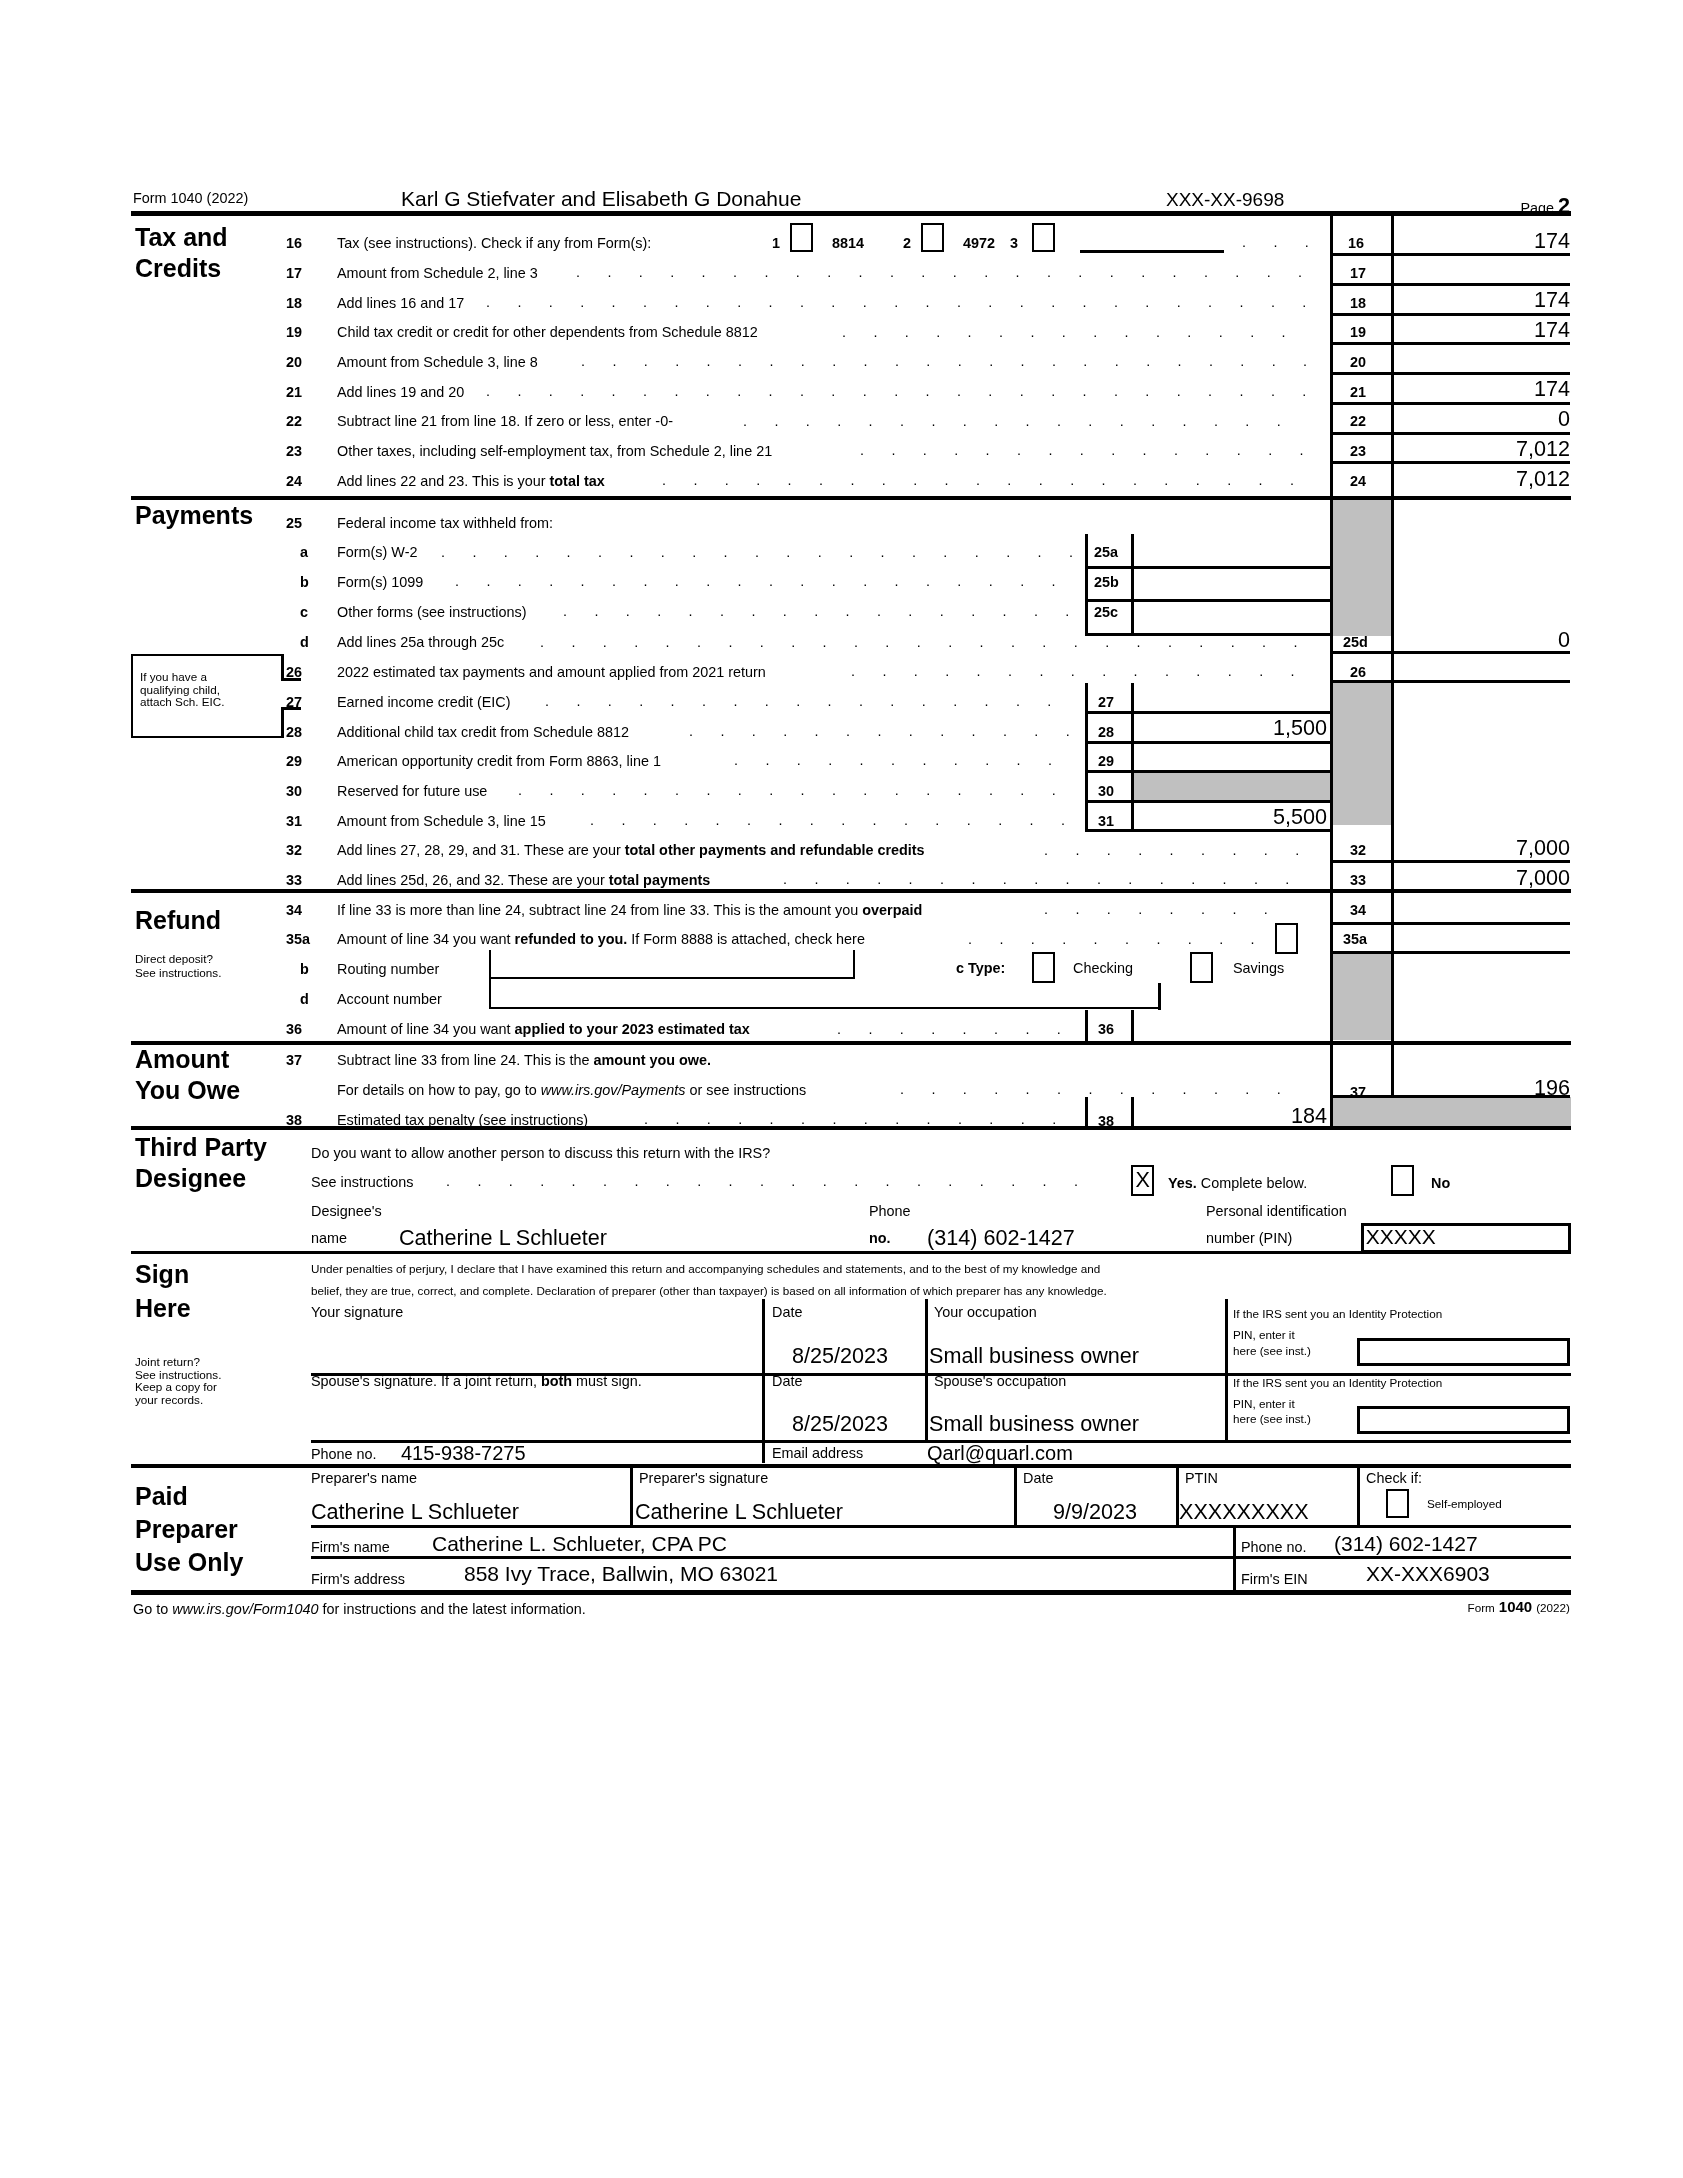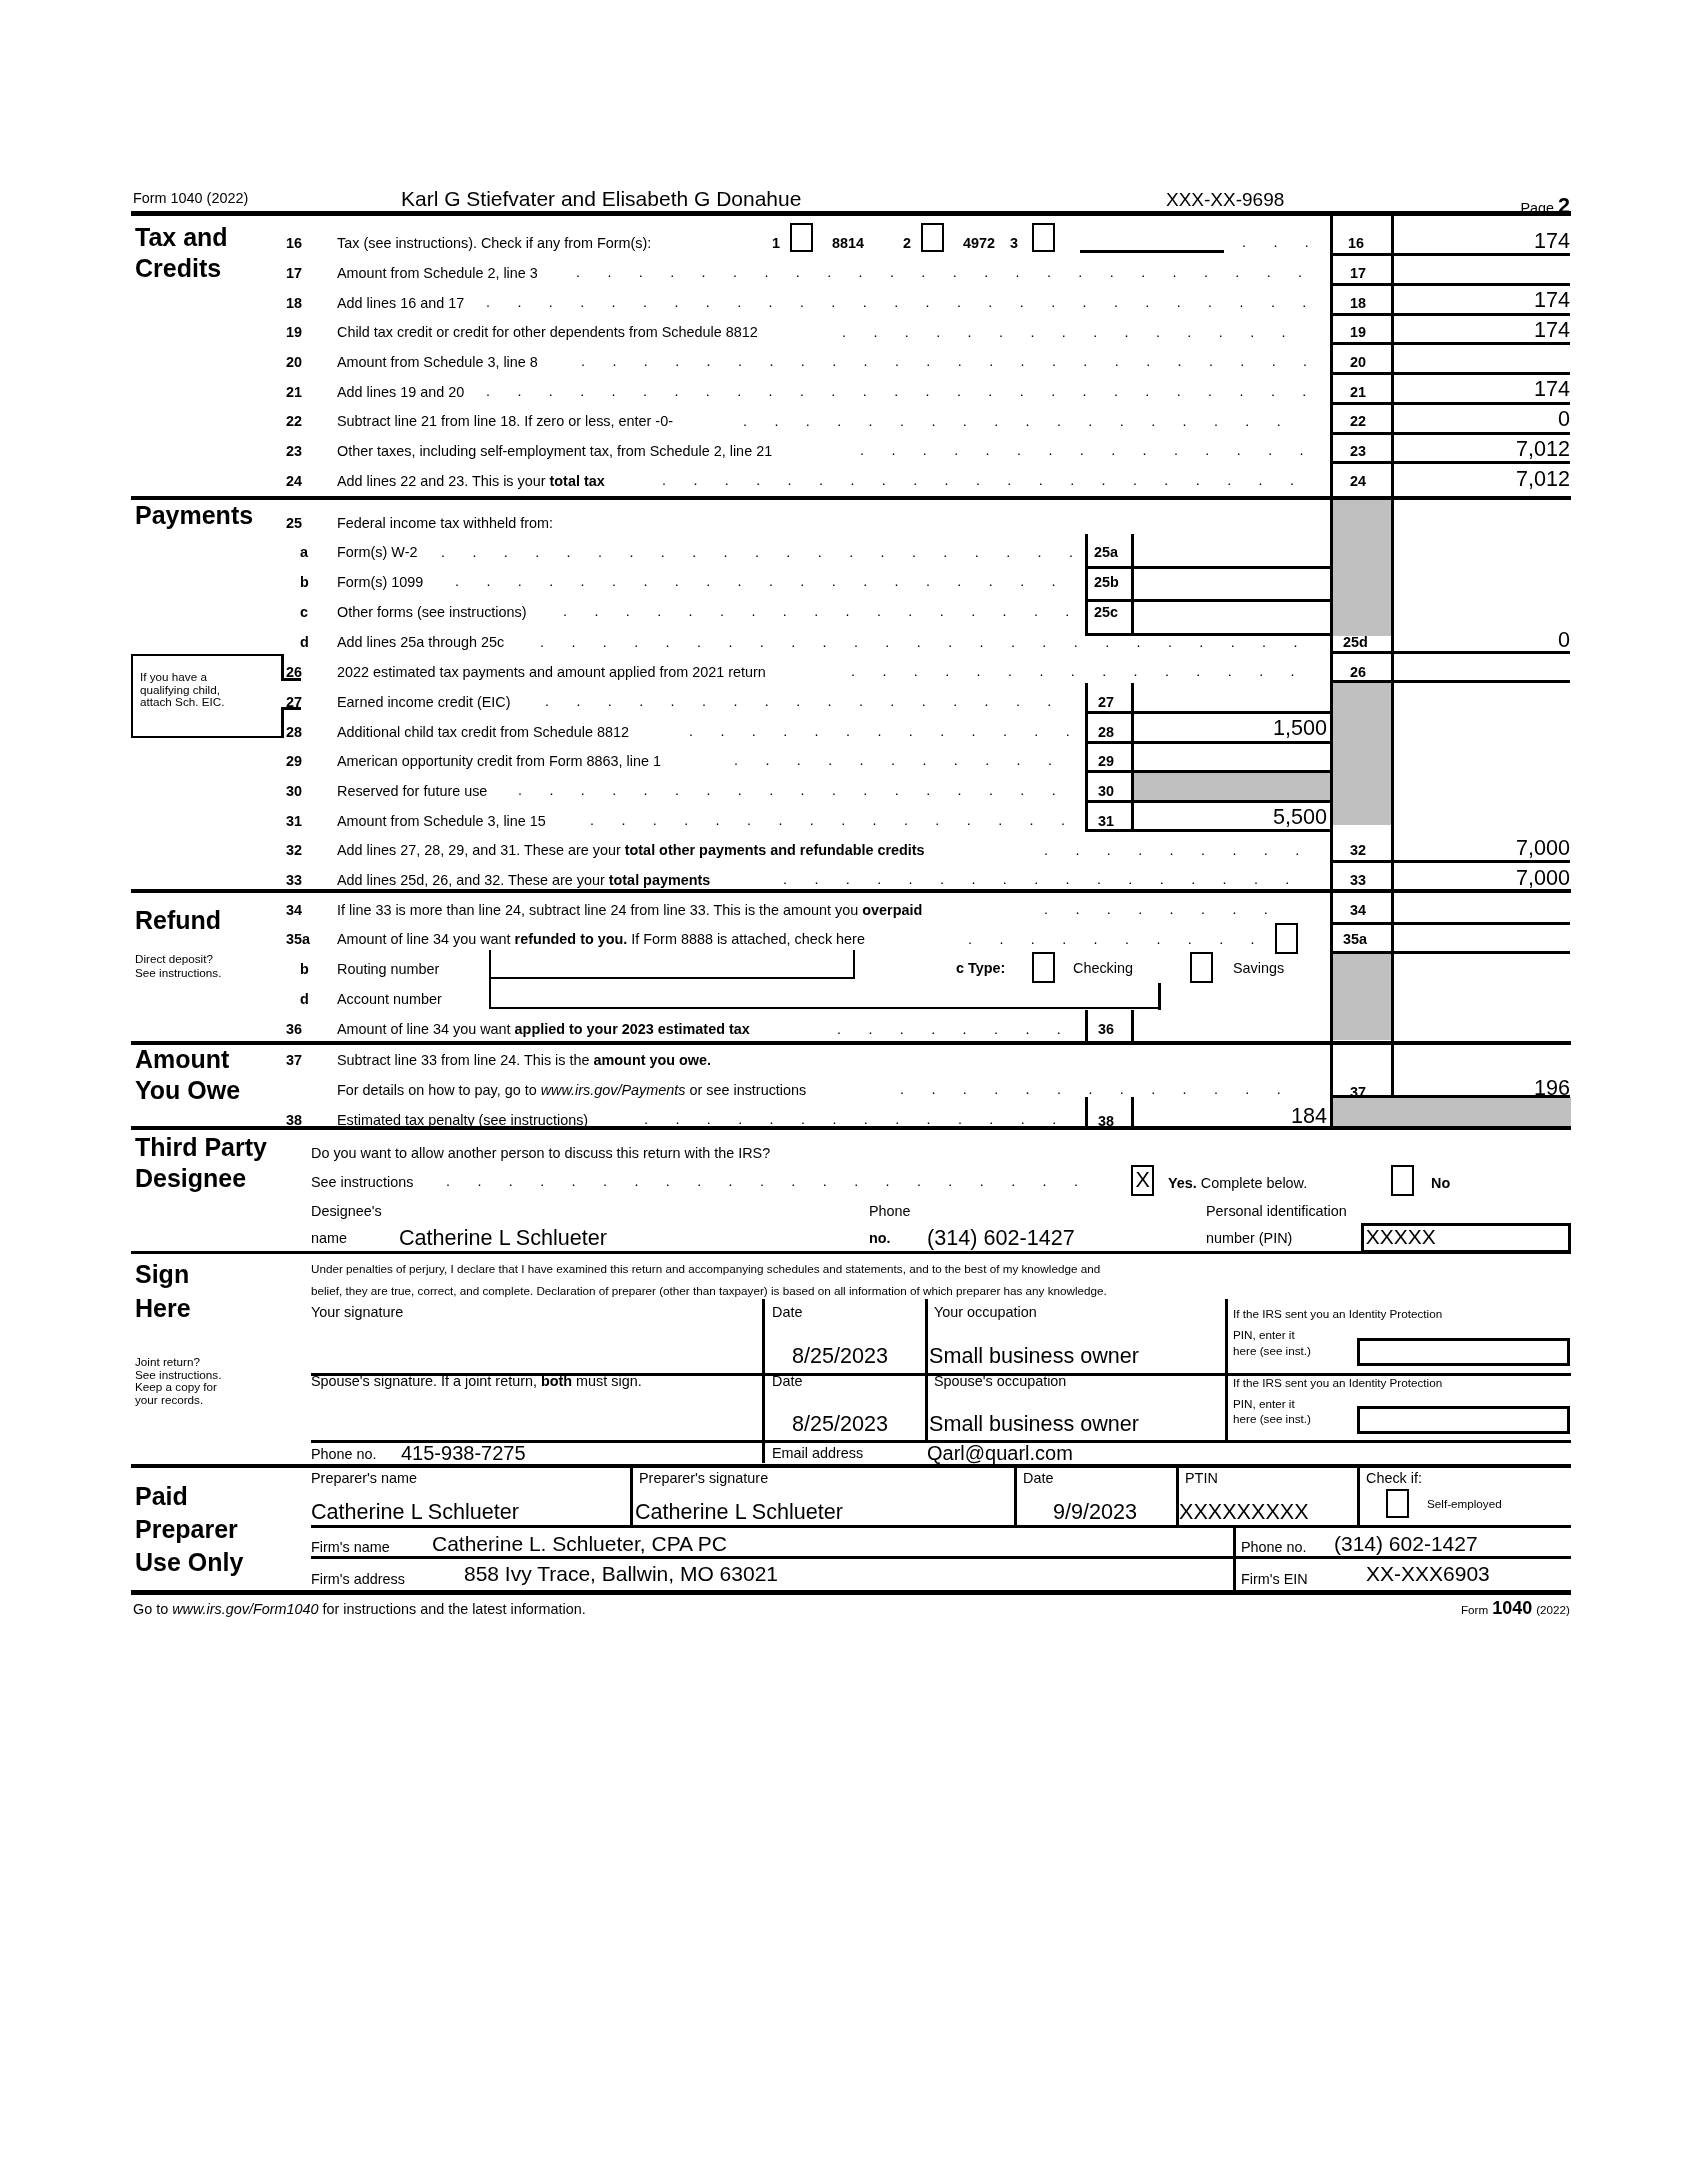--- a/index.html
+++ b/index.html
@@ -369,14 +369,14 @@
 <div class="t sm" style="left:1241px;top:1540px;">Phone no.</div>
 <div class="t fval" style="left:1334px;top:1533px;font-size:21px;">(314) 602-1427</div>
 
 <div class="t sm" style="left:311px;top:1572px;">Firm's address</div>
 <div class="t fval" style="left:464px;top:1563px;font-size:21px;">858 Ivy Trace, Ballwin, MO 63021</div>
 <div class="t sm" style="left:1241px;top:1572px;">Firm's EIN</div>
 <div class="t fval" style="left:1366px;top:1563px;font-size:21px;">XX-XXX6903</div>
 <div class="hl" style="left:131px;top:1590px;width:1440px;height:4.5px;"></div>
 
 <div class="t sm" style="left:133px;top:1602px;"><span>Go to </span><i>www.irs.gov/Form1040</i><span> for instructions and the latest information.</span></div>
-<div class="t" style="right:113px;top:1599px;"><span class="xs">Form</span> <span style="font-size:18px;font-weight:bold;">1040</span> <span class="xs">(2022)</span></div>
+<div class="t" style="right:113px;top:1599px;"><span class="xs">Form</span> <span style="font-size:15px;font-weight:bold;">1040</span> <span class="xs">(2022)</span></div>
 
 
 </body></html>

